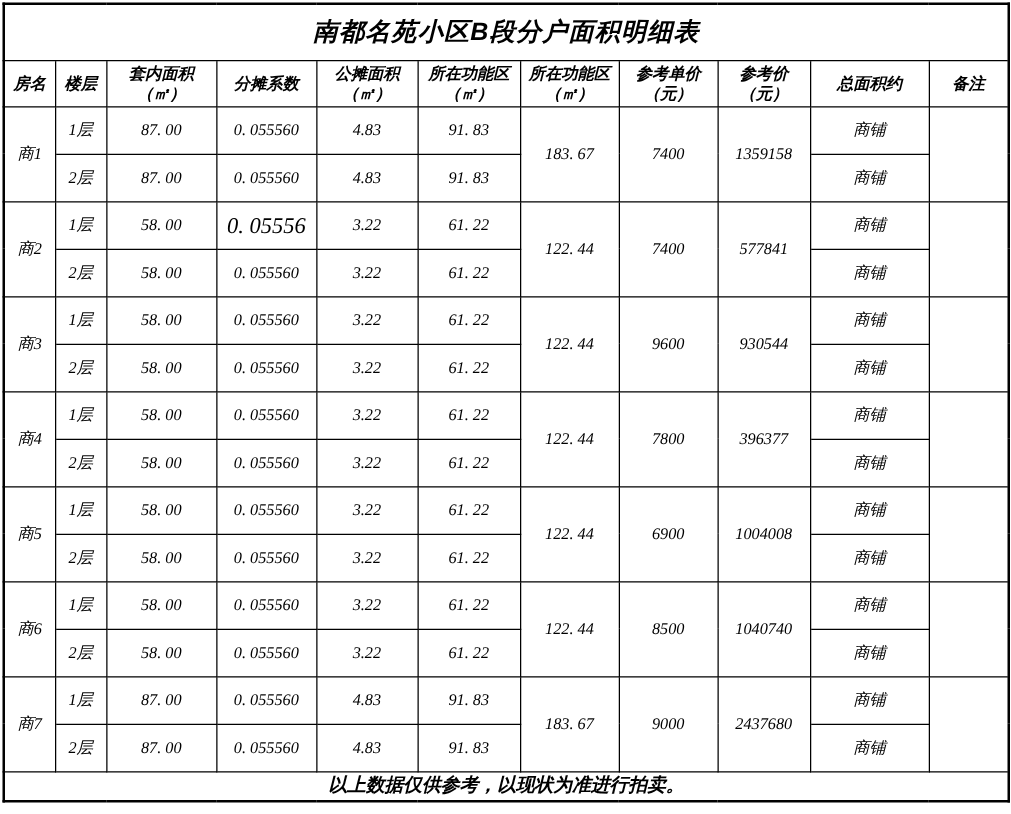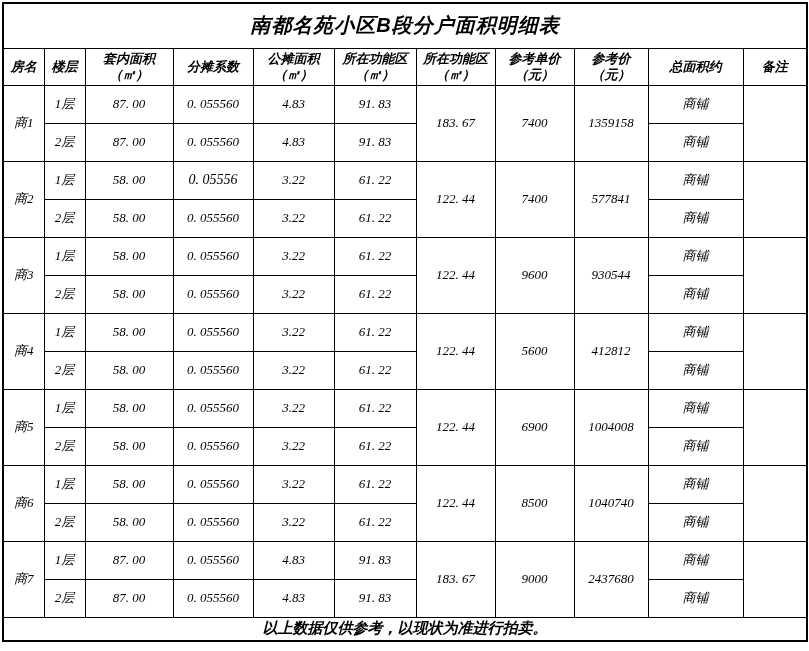--- a/index.html
+++ b/index.html
@@ -23,21 +23,21 @@
   tr.header-row th {
     height:37px; font-size:13px; font-weight:bold; line-height:16px;
     font-family:"Liberation Sans", sans-serif; padding:1px 0;
   }
   tr.header-row th span { display:block; }
   tr.header-row th span:empty { display:none; }
   tr.body-row td {
     height:38px; font-size:13px;
     font-family:"Liberation Serif", "DejaVu Serif", serif;
   }
-  td.coef.big { font-size:14px; }
+  td.coef.big { font-size:18px; }
   tr.footer-row td {
     height:24px; font-size:15px; font-weight:bold;
     font-family:"Liberation Sans", sans-serif;
   }
 </style>
 </head>
 <body>
 
 <div class="page">
 <table class="sheet">
@@ -169,22 +169,22 @@
   </tr>
 
   <tr class="body-row">
     <td rowspan="2">商4</td>
     <td>1层</td>
     <td>58. 00</td>
     <td class="coef">0. 055560</td>
     <td>3.22</td>
     <td>61. 22</td>
     <td rowspan="2">122. 44</td>
-    <td rowspan="2">5600</td>
-    <td rowspan="2">412812</td>
+    <td rowspan="2">7800</td>
+    <td rowspan="2">396377</td>
     <td>商铺</td>
     <td rowspan="2"></td>
   </tr>
   <tr class="body-row">
     <td>2层</td>
     <td>58. 00</td>
     <td class="coef">0. 055560</td>
     <td>3.22</td>
     <td>61. 22</td>
     <td>商铺</td>

